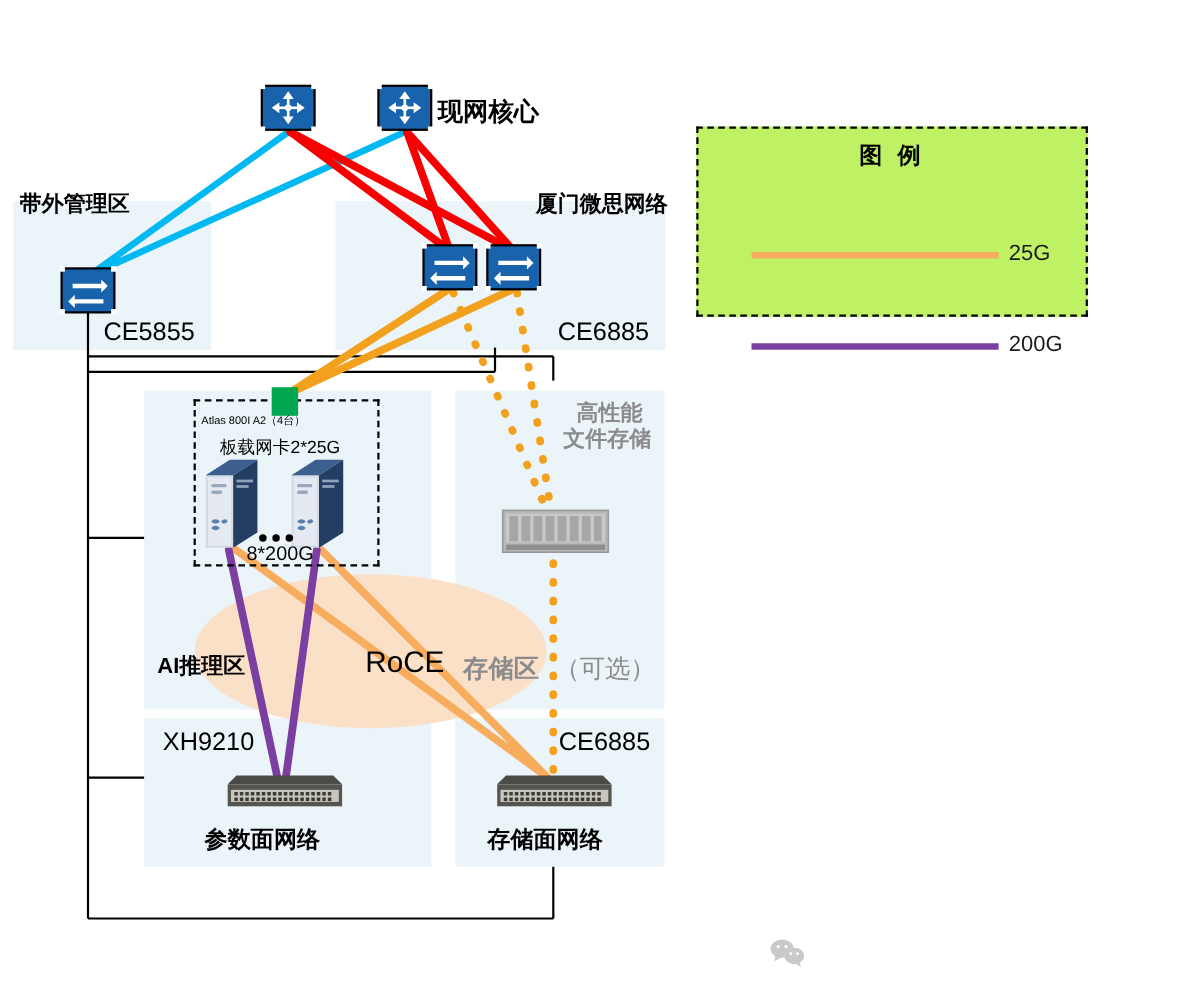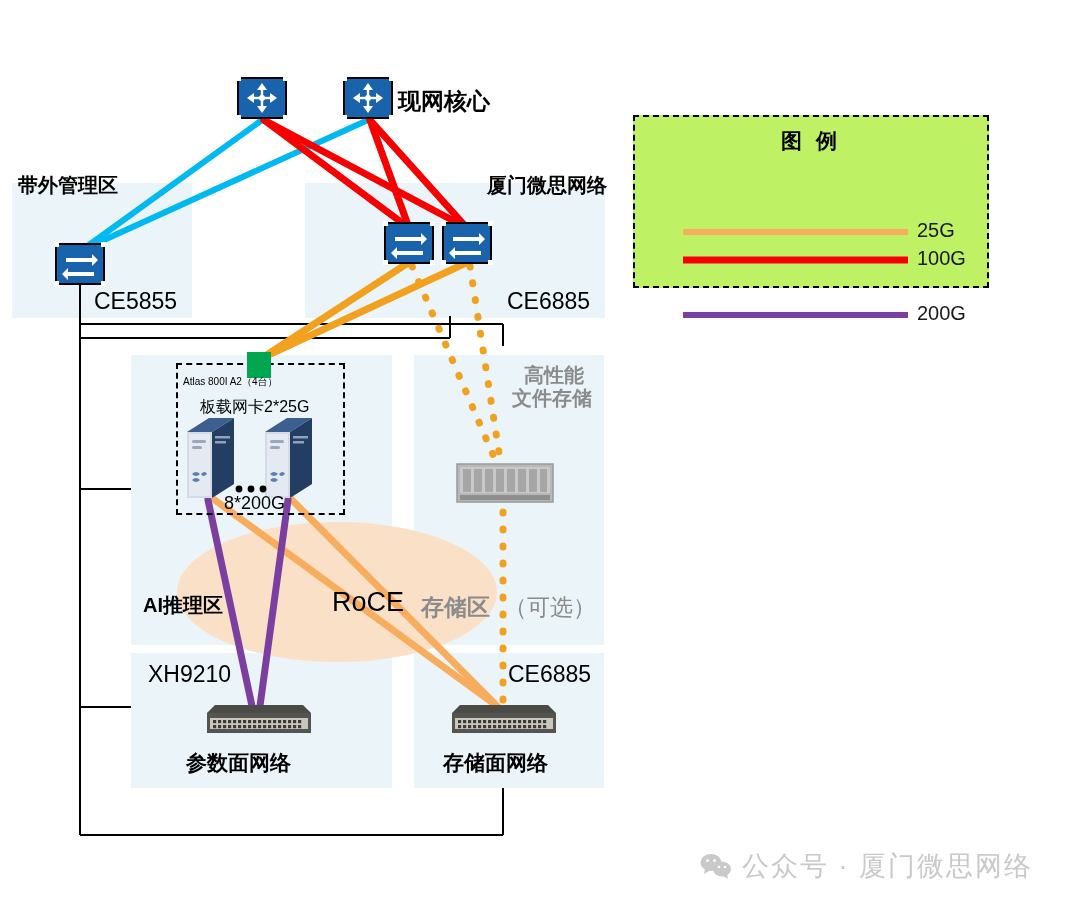--- a/index.html
+++ b/index.html
@@ -409,26 +409,20 @@
 
 
 
     <div class="legend-row" style="top:102px;">
       <svg class="legend-swatch" viewBox="0 0 225 10" preserveAspectRatio="none" style="height:10px;top:8px;">
         <line x1="0" y1="5" x2="225" y2="5" stroke="#f8ac5e" stroke-width="6"></line>
       </svg>
       <span class="legend-text">25G</span>
     </div>
 
-    <div class="legend-row" style="top:130px;">
-      <svg class="legend-swatch" viewBox="0 0 225 10" preserveAspectRatio="none" style="height:10px;top:8px;">
-        <line x1="0" y1="5" x2="225" y2="5" stroke="#f60000" stroke-width="7"></line>
-      </svg>
-      <span class="legend-text">100G</span>
-    </div>
 
     <div class="legend-row" style="top:157px;margin-top:28px;">
       <svg class="legend-swatch" viewBox="0 0 225 10" preserveAspectRatio="none" style="height:10px;top:8px;">
         <line x1="0" y1="5" x2="225" y2="5" stroke="#7a3fa0" stroke-width="6"></line>
       </svg>
       <span class="legend-text">200G</span>
     </div>
   </div>
 
   <svg class="wm-icon" viewBox="0 0 32 26">
@@ -438,15 +432,14 @@
       <ellipse cx="22" cy="16" rx="9" ry="7.5"></ellipse>
       <polygon points="27,21 28,26 23,23"></polygon>
     </g>
     <g fill="#ffffff">
       <circle cx="7.5" cy="7.5" r="1.5"></circle>
         <circle cx="14.5" cy="7.5" r="1.5"></circle>
       <circle cx="19" cy="14" r="1.3"></circle>
         <circle cx="25" cy="14" r="1.3"></circle>
     </g>
   </svg>
-  <div class="wm" style="left:742px;">公众号 · 厦门微思网络</div>
 
 </div>
 
 </body></html>

